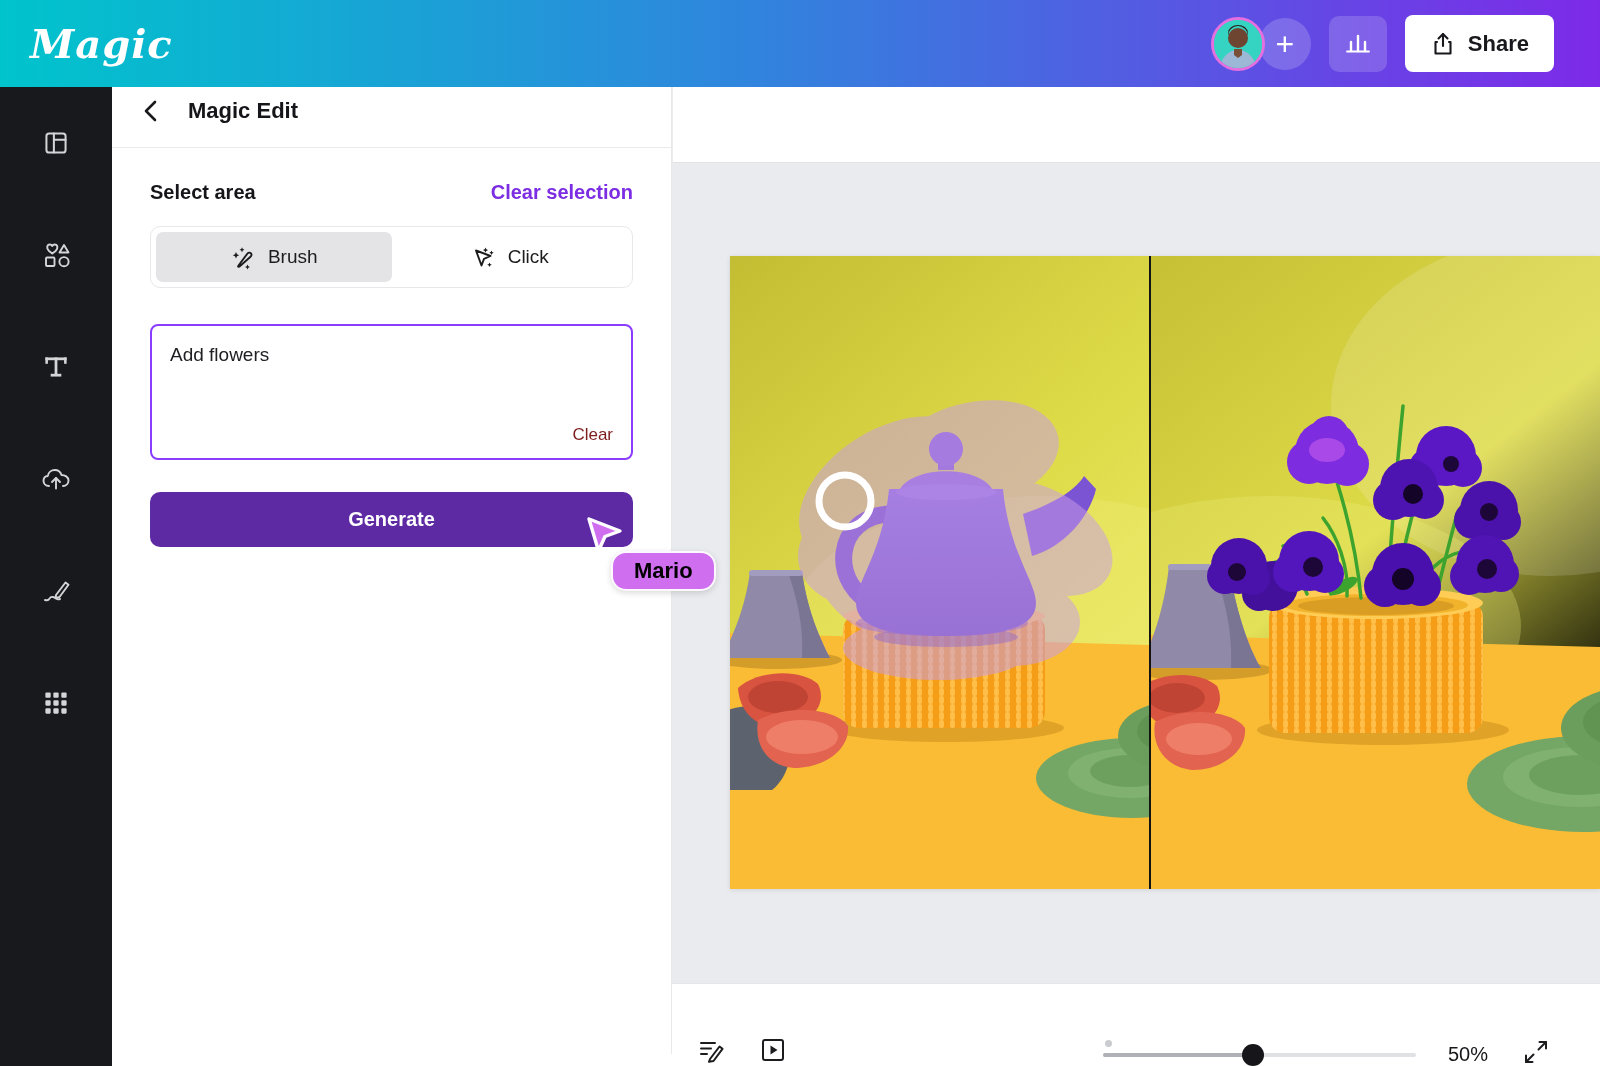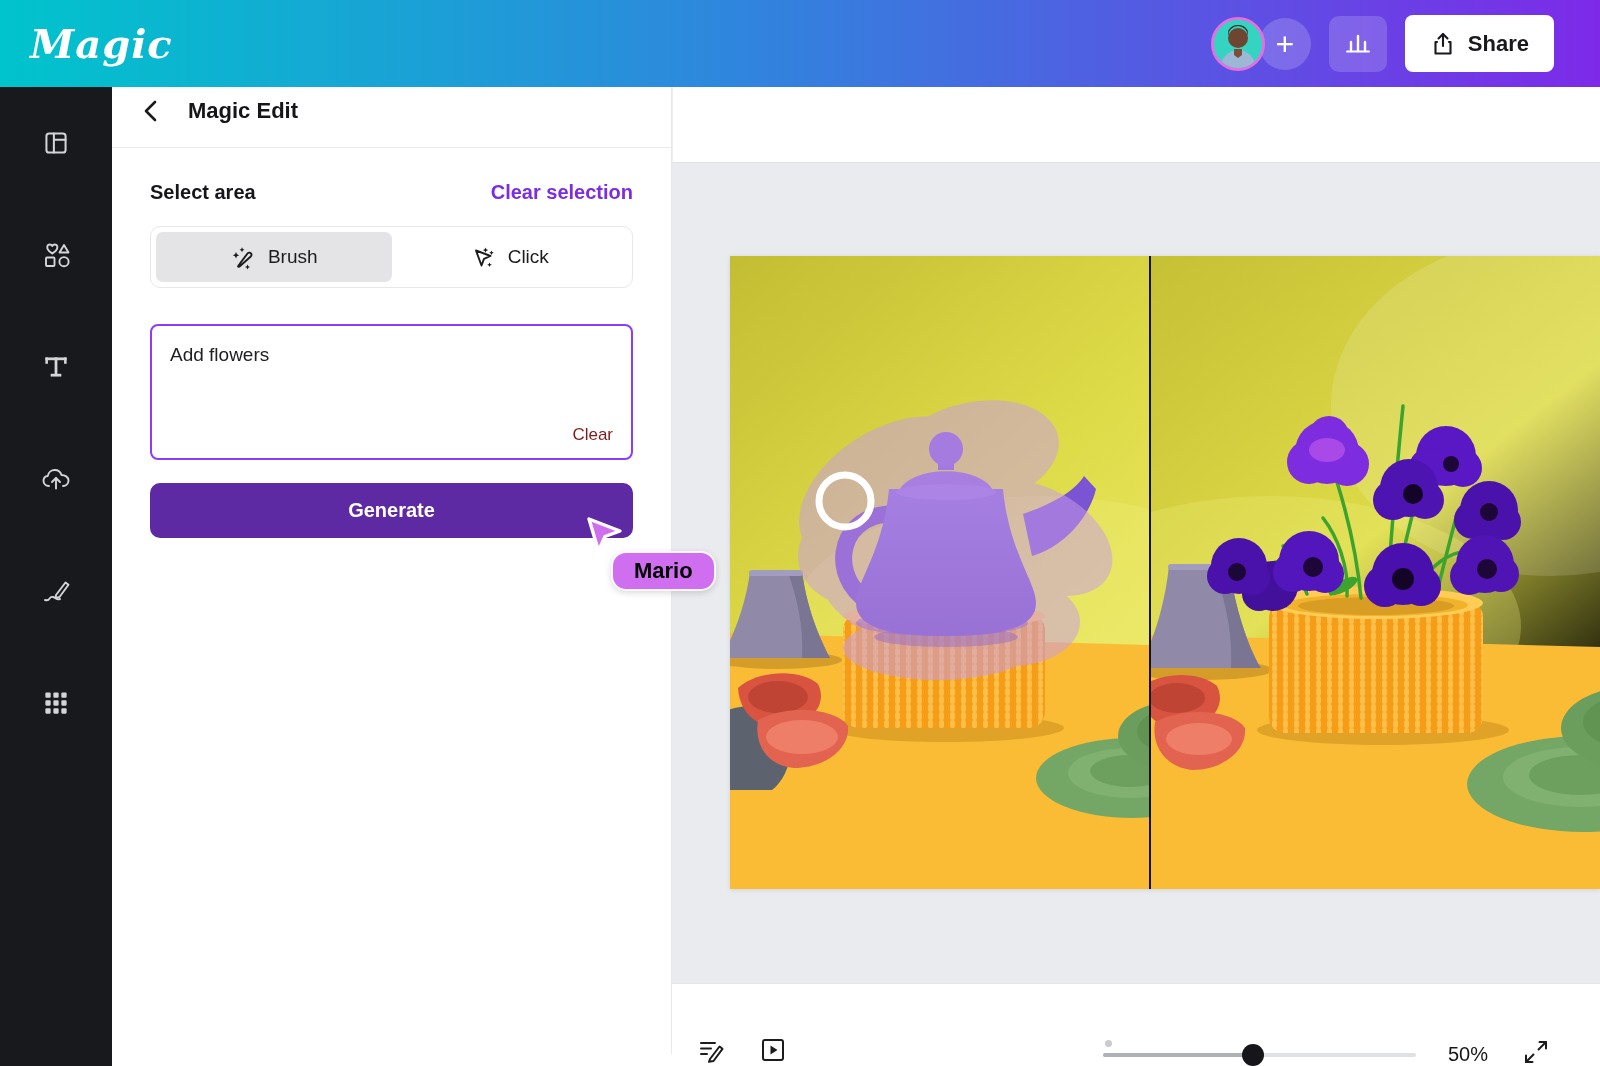--- a/index.html
+++ b/index.html
@@ -51,21 +51,21 @@
   .segmented{margin-top:22px;border:1px solid #e8e8ea;border-radius:10px;padding:5px;display:flex}
   .segment{flex:1;height:50px;border:none;background:transparent;border-radius:7px;cursor:pointer;
     display:flex;align-items:center;justify-content:center;gap:11px;font-size:19px;color:#1c1c1e;
     font-family:"Liberation Sans",sans-serif}
   .segment.active{background:#e4e4e7}
   .prompt-box{position:relative;margin-top:36px;height:136px;border:2px solid var(--accent);
     border-radius:8px;padding:17px 18px;cursor:text}
   .prompt-text{font-size:19px;color:#202024;line-height:1.3;white-space:pre-wrap}
   .prompt-clear{position:absolute;right:18px;bottom:13px;border:none;background:transparent;
     font-size:17px;font-weight:500;color:#7f1d1d;cursor:pointer;padding:0;font-family:"Liberation Sans",sans-serif}
-  .generate-btn{margin-top:23px;width:100%;height:55px;border:none;border-radius:10px;
+  .generate-btn{margin-top:32px;width:100%;height:55px;border:none;border-radius:10px;
     background:var(--generate-bg);color:#fff;font-size:20px;font-weight:700;cursor:pointer;
     font-family:"Liberation Sans",sans-serif}
 
   
   .collab-cursor{position:absolute;left:583px;top:515px;z-index:40;pointer-events:none}
   .collab-pill{position:absolute;left:28px;top:36px;background:var(--cursor-purple);
     border:2px solid rgba(255,255,255,.95);border-radius:15px;padding:5px 21px;
     font-size:22px;font-weight:600;color:#000000;box-shadow:0 2px 6px rgba(0,0,0,.15);white-space:nowrap}
 
   

